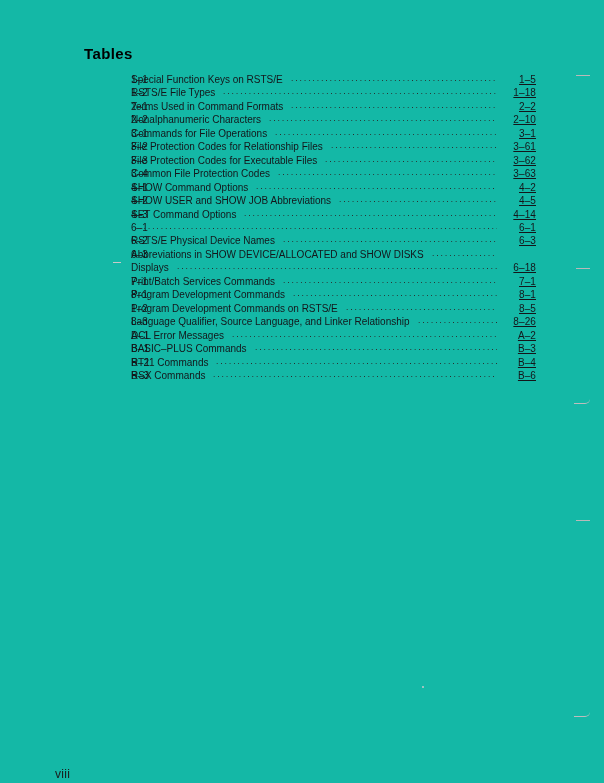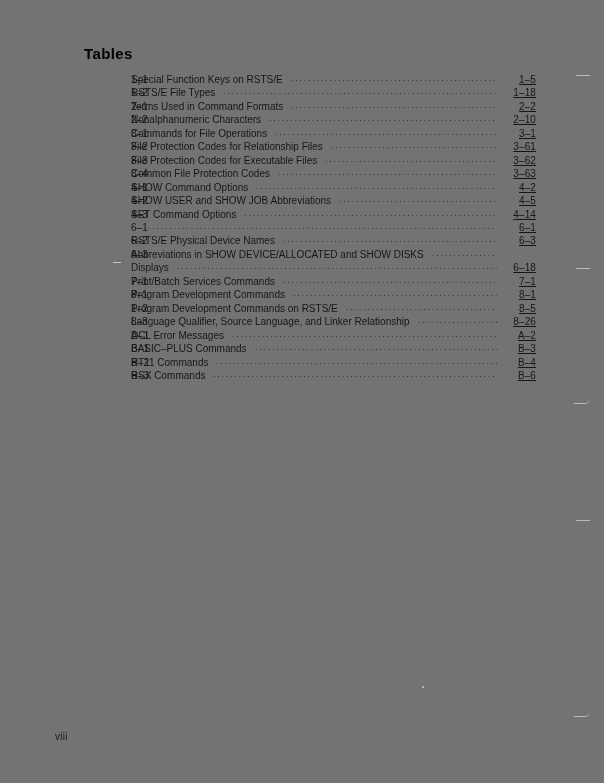--- a/index.html
+++ b/index.html
@@ -11,21 +11,21 @@
     height: 783px;
     background: #ffffff;
     font-family: "Liberation Sans", sans-serif;
     color: #111111;
     position: relative;
     overflow: hidden;
   }
   .page {
     position: absolute;
     inset: 0;
-    background: #737373;
+    background: #14b8a6;
   }
   .page-title {
     position: absolute;
     left: 84px;
     top: 45px;
     font-size: 15px;
     font-weight: bold;
     letter-spacing: 0.4px;
     color: #000;
   }
@@ -85,22 +85,22 @@
   .toc-row.cont .label {
     padding-left: 0;
   }
   .toc-row.cont .num {
     width: 47px;
     flex: 0 0 47px;
   }
   .folio {
     position: absolute;
     left: 55px;
-    top: 731px;
-    font-size: 10px;
+    top: 767px;
+    font-size: 12px;
     color: #1a1a1a;
     letter-spacing: 0.3px;
   }
   .edge-mark {
     position: absolute;
     right: 14px;
     width: 14px;
     height: 1px;
     background: #b9b9b9;
   }

